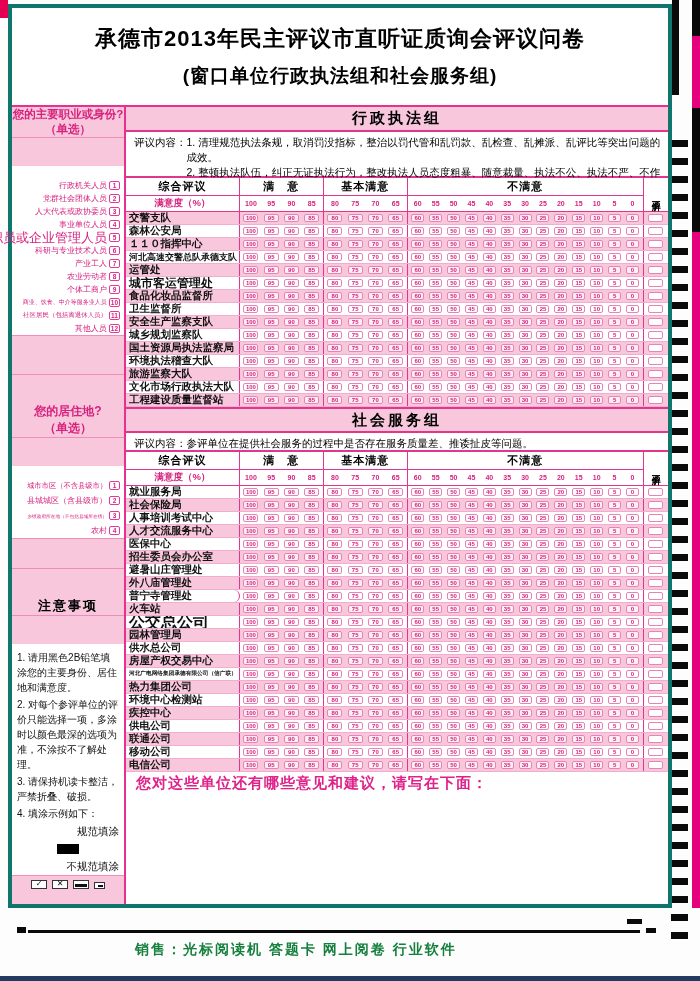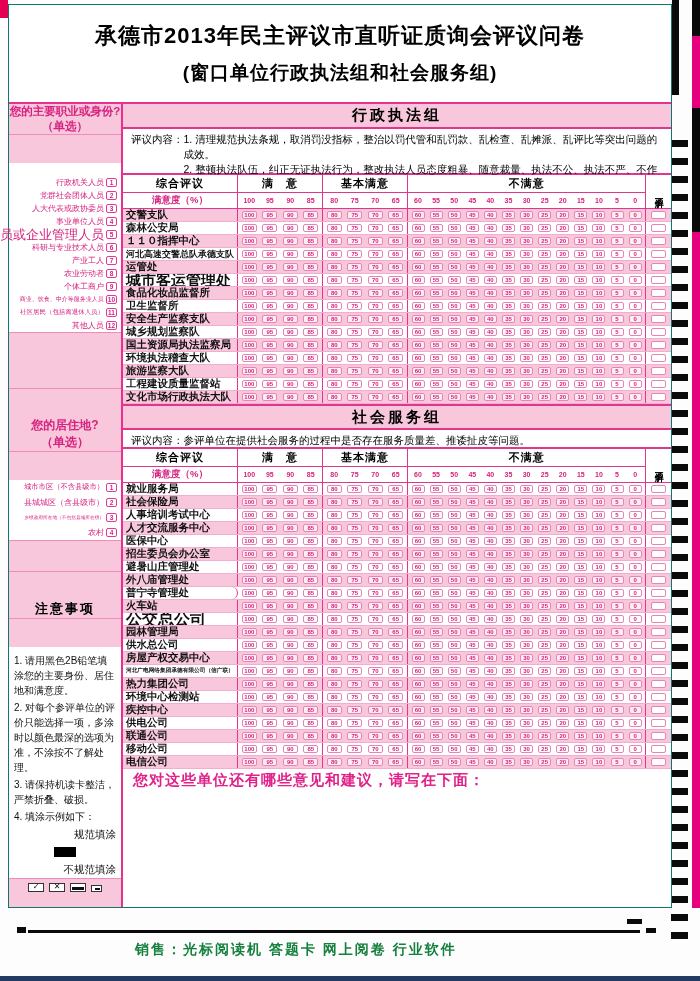--- a/index.html
+++ b/index.html
@@ -17,36 +17,36 @@
   .bottom-edge{position:absolute;left:0;top:976px;width:700px;height:5px;background:#233a63;}
   .footer-line{position:absolute;left:28px;top:930px;width:612px;height:3px;background:#0a0a0a;}
   .dash-a{position:absolute;left:17px;top:927px;width:9px;height:6px;background:#0a0a0a;}
   .dash-b{position:absolute;left:627px;top:919px;width:15px;height:5px;background:#0a0a0a;}
   .dash-c{position:absolute;left:646px;top:928px;width:10px;height:5px;background:#0a0a0a;}
   .footer-text{position:absolute;left:135px;top:941px;font-size:14px;font-weight:bold;letter-spacing:2px;color:#15803d;}
 
   
   .form{
     position:absolute;left:8px;top:4px;width:664px;height:904px;box-sizing:border-box;
-    border:1px solid #0f766e;background:#fff;display:flex;flex-direction:column;
+    border:4px solid #0f766e;background:#fff;display:flex;flex-direction:column;
   }
   .title-block{height:97px;display:flex;flex-direction:column;align-items:center;justify-content:center;gap:9px;}
   .title-1{font-size:22px;font-weight:bold;letter-spacing:1px;}
   .title-2{font-size:19px;font-weight:bold;letter-spacing:1px;}
   .form-body{flex:1;display:flex;border-top:2px solid #e8318e;min-height:0;}
 
   
   .sidebar{width:114px;box-sizing:border-box;border-right:2px solid #e8318e;background:#f8c7db;display:flex;flex-direction:column;gap:28px;}
   .sb-head{background:#f8c7db;color:#d6217f;font-weight:bold;text-align:center;
     display:flex;flex-direction:column;justify-content:center;border-bottom:1px solid #ef8cbb;}
   .sb-head.occ{height:36px;font-size:11.5px;}
   .sb-head.res{height:34px;font-size:12px;}
   .sb-white{background:#fff;border-bottom:1px solid #ef8cbb;box-sizing:border-box;}
   .occ-list{height:172px;padding-top:13px;}
-  .res-list{height:118px;}
+  .res-list{height:118px;padding-top:12px;}
   .filler1{height:111px;border-bottom:1px solid #ef8cbb;}
   .filler2{height:10px;border-bottom:1px solid #ef8cbb;}
   .opt-row{display:flex;justify-content:flex-end;align-items:center;height:13px;padding-right:4px;}
   .res-list .opt-row{height:15px;}
   .opt-label{color:#d6217f;margin-right:2px;white-space:nowrap;}
   .opt-box{min-width:11px;height:9px;box-sizing:border-box;border:1px solid #e23a96;border-radius:2px;
     color:#d6217f;font-size:6.5px;font-weight:bold;display:inline-flex;align-items:center;justify-content:center;
     padding:0 1px;background:#fff;flex:none;}
   .notes-head{height:27px;background:#f8c7db;color:#000;font-weight:bold;font-size:13px;text-align:center;
     display:flex;align-items:center;justify-content:center;border-bottom:1px solid #ef8cbb;letter-spacing:2px;}
@@ -474,21 +474,21 @@
               <span class="bub sm">15</span>
               <span class="bub sm">10</span>
               <span class="bub sm">5</span>
               <span class="bub sm">0</span>
             </div>
             <div class="tc unk">
               <span class="ukbox"></span>
             </div>
           </div>
           <div class="t-row">
-            <div class="tc name" style="font-size: 15px;">城市客运管理处</div>
+            <div class="tc name" style="font-size: 12px;">城市客运管理处</div>
             <div class="tc sat">
               <span class="bub">100</span>
               <span class="bub">95</span>
               <span class="bub">90</span>
               <span class="bub">85</span>
             </div>
             <div class="tc basic">
               <span class="bub">80</span>
               <span class="bub">75</span>
               <span class="bub">70</span>
@@ -738,54 +738,54 @@
               <span class="bub sm">15</span>
               <span class="bub sm">10</span>
               <span class="bub sm">5</span>
               <span class="bub sm">0</span>
             </div>
             <div class="tc unk">
               <span class="ukbox"></span>
             </div>
           </div>
           <div class="t-row">
+            <div class="tc name" style="font-size: 10.5px;">文化市场行政执法大队</div>
+            <div class="tc sat">
+              <span class="bub">100</span>
+              <span class="bub">95</span>
+              <span class="bub">90</span>
+              <span class="bub">85</span>
+            </div>
+            <div class="tc basic">
+              <span class="bub">80</span>
+              <span class="bub">75</span>
+              <span class="bub">70</span>
+              <span class="bub">65</span>
+            </div>
+            <div class="tc unsat">
+              <span class="bub sm">60</span>
+              <span class="bub sm">55</span>
+              <span class="bub sm">50</span>
+              <span class="bub sm">45</span>
+              <span class="bub sm">40</span>
+              <span class="bub sm">35</span>
+              <span class="bub sm">30</span>
+              <span class="bub sm">25</span>
+              <span class="bub sm">20</span>
+              <span class="bub sm">15</span>
+              <span class="bub sm">10</span>
+              <span class="bub sm">5</span>
+              <span class="bub sm">0</span>
+            </div>
+            <div class="tc unk">
+              <span class="ukbox"></span>
+            </div>
+          </div>
+          <div class="t-row">
             <div class="tc name" style="font-size: 10.5px;">工程建设质量监督站</div>
-            <div class="tc sat">
-              <span class="bub">100</span>
-              <span class="bub">95</span>
-              <span class="bub">90</span>
-              <span class="bub">85</span>
-            </div>
-            <div class="tc basic">
-              <span class="bub">80</span>
-              <span class="bub">75</span>
-              <span class="bub">70</span>
-              <span class="bub">65</span>
-            </div>
-            <div class="tc unsat">
-              <span class="bub sm">60</span>
-              <span class="bub sm">55</span>
-              <span class="bub sm">50</span>
-              <span class="bub sm">45</span>
-              <span class="bub sm">40</span>
-              <span class="bub sm">35</span>
-              <span class="bub sm">30</span>
-              <span class="bub sm">25</span>
-              <span class="bub sm">20</span>
-              <span class="bub sm">15</span>
-              <span class="bub sm">10</span>
-              <span class="bub sm">5</span>
-              <span class="bub sm">0</span>
-            </div>
-            <div class="tc unk">
-              <span class="ukbox"></span>
-            </div>
-          </div>
-          <div class="t-row">
-            <div class="tc name" style="font-size: 10.5px;">文化市场行政执法大队</div>
             <div class="tc sat">
               <span class="bub">100</span>
               <span class="bub">95</span>
               <span class="bub">90</span>
               <span class="bub">85</span>
             </div>
             <div class="tc basic">
               <span class="bub">80</span>
               <span class="bub">75</span>
               <span class="bub">70</span>

